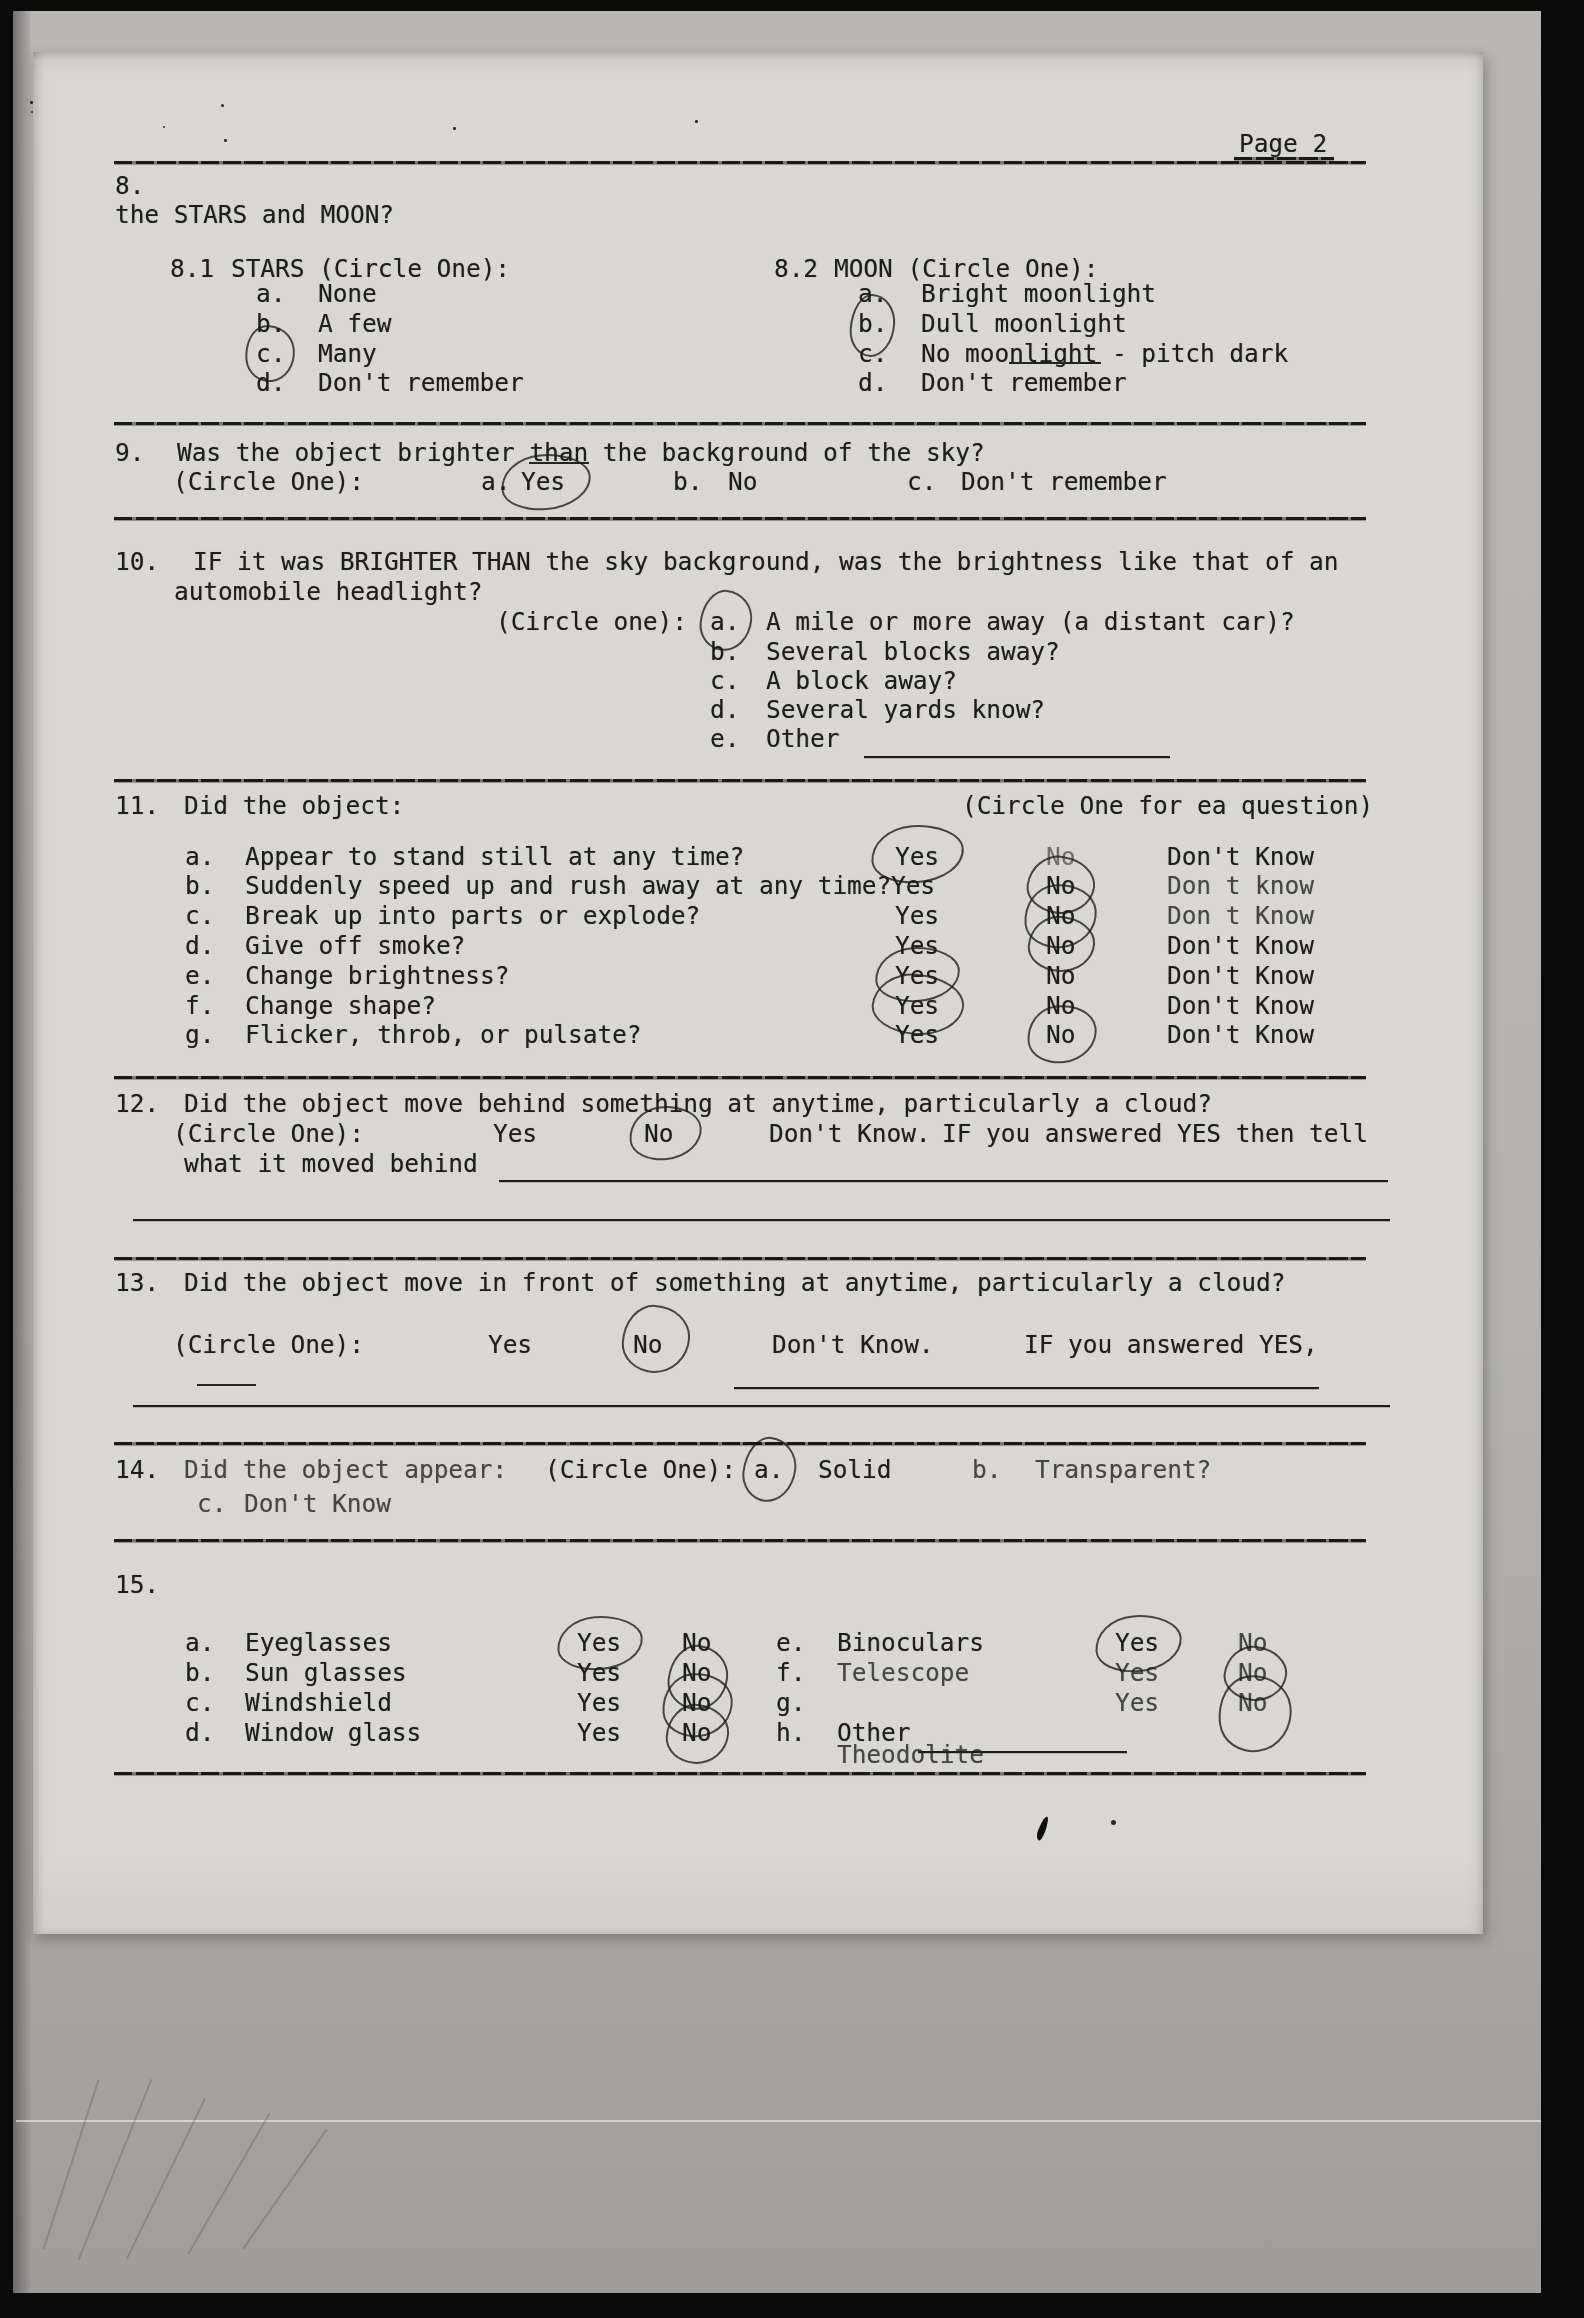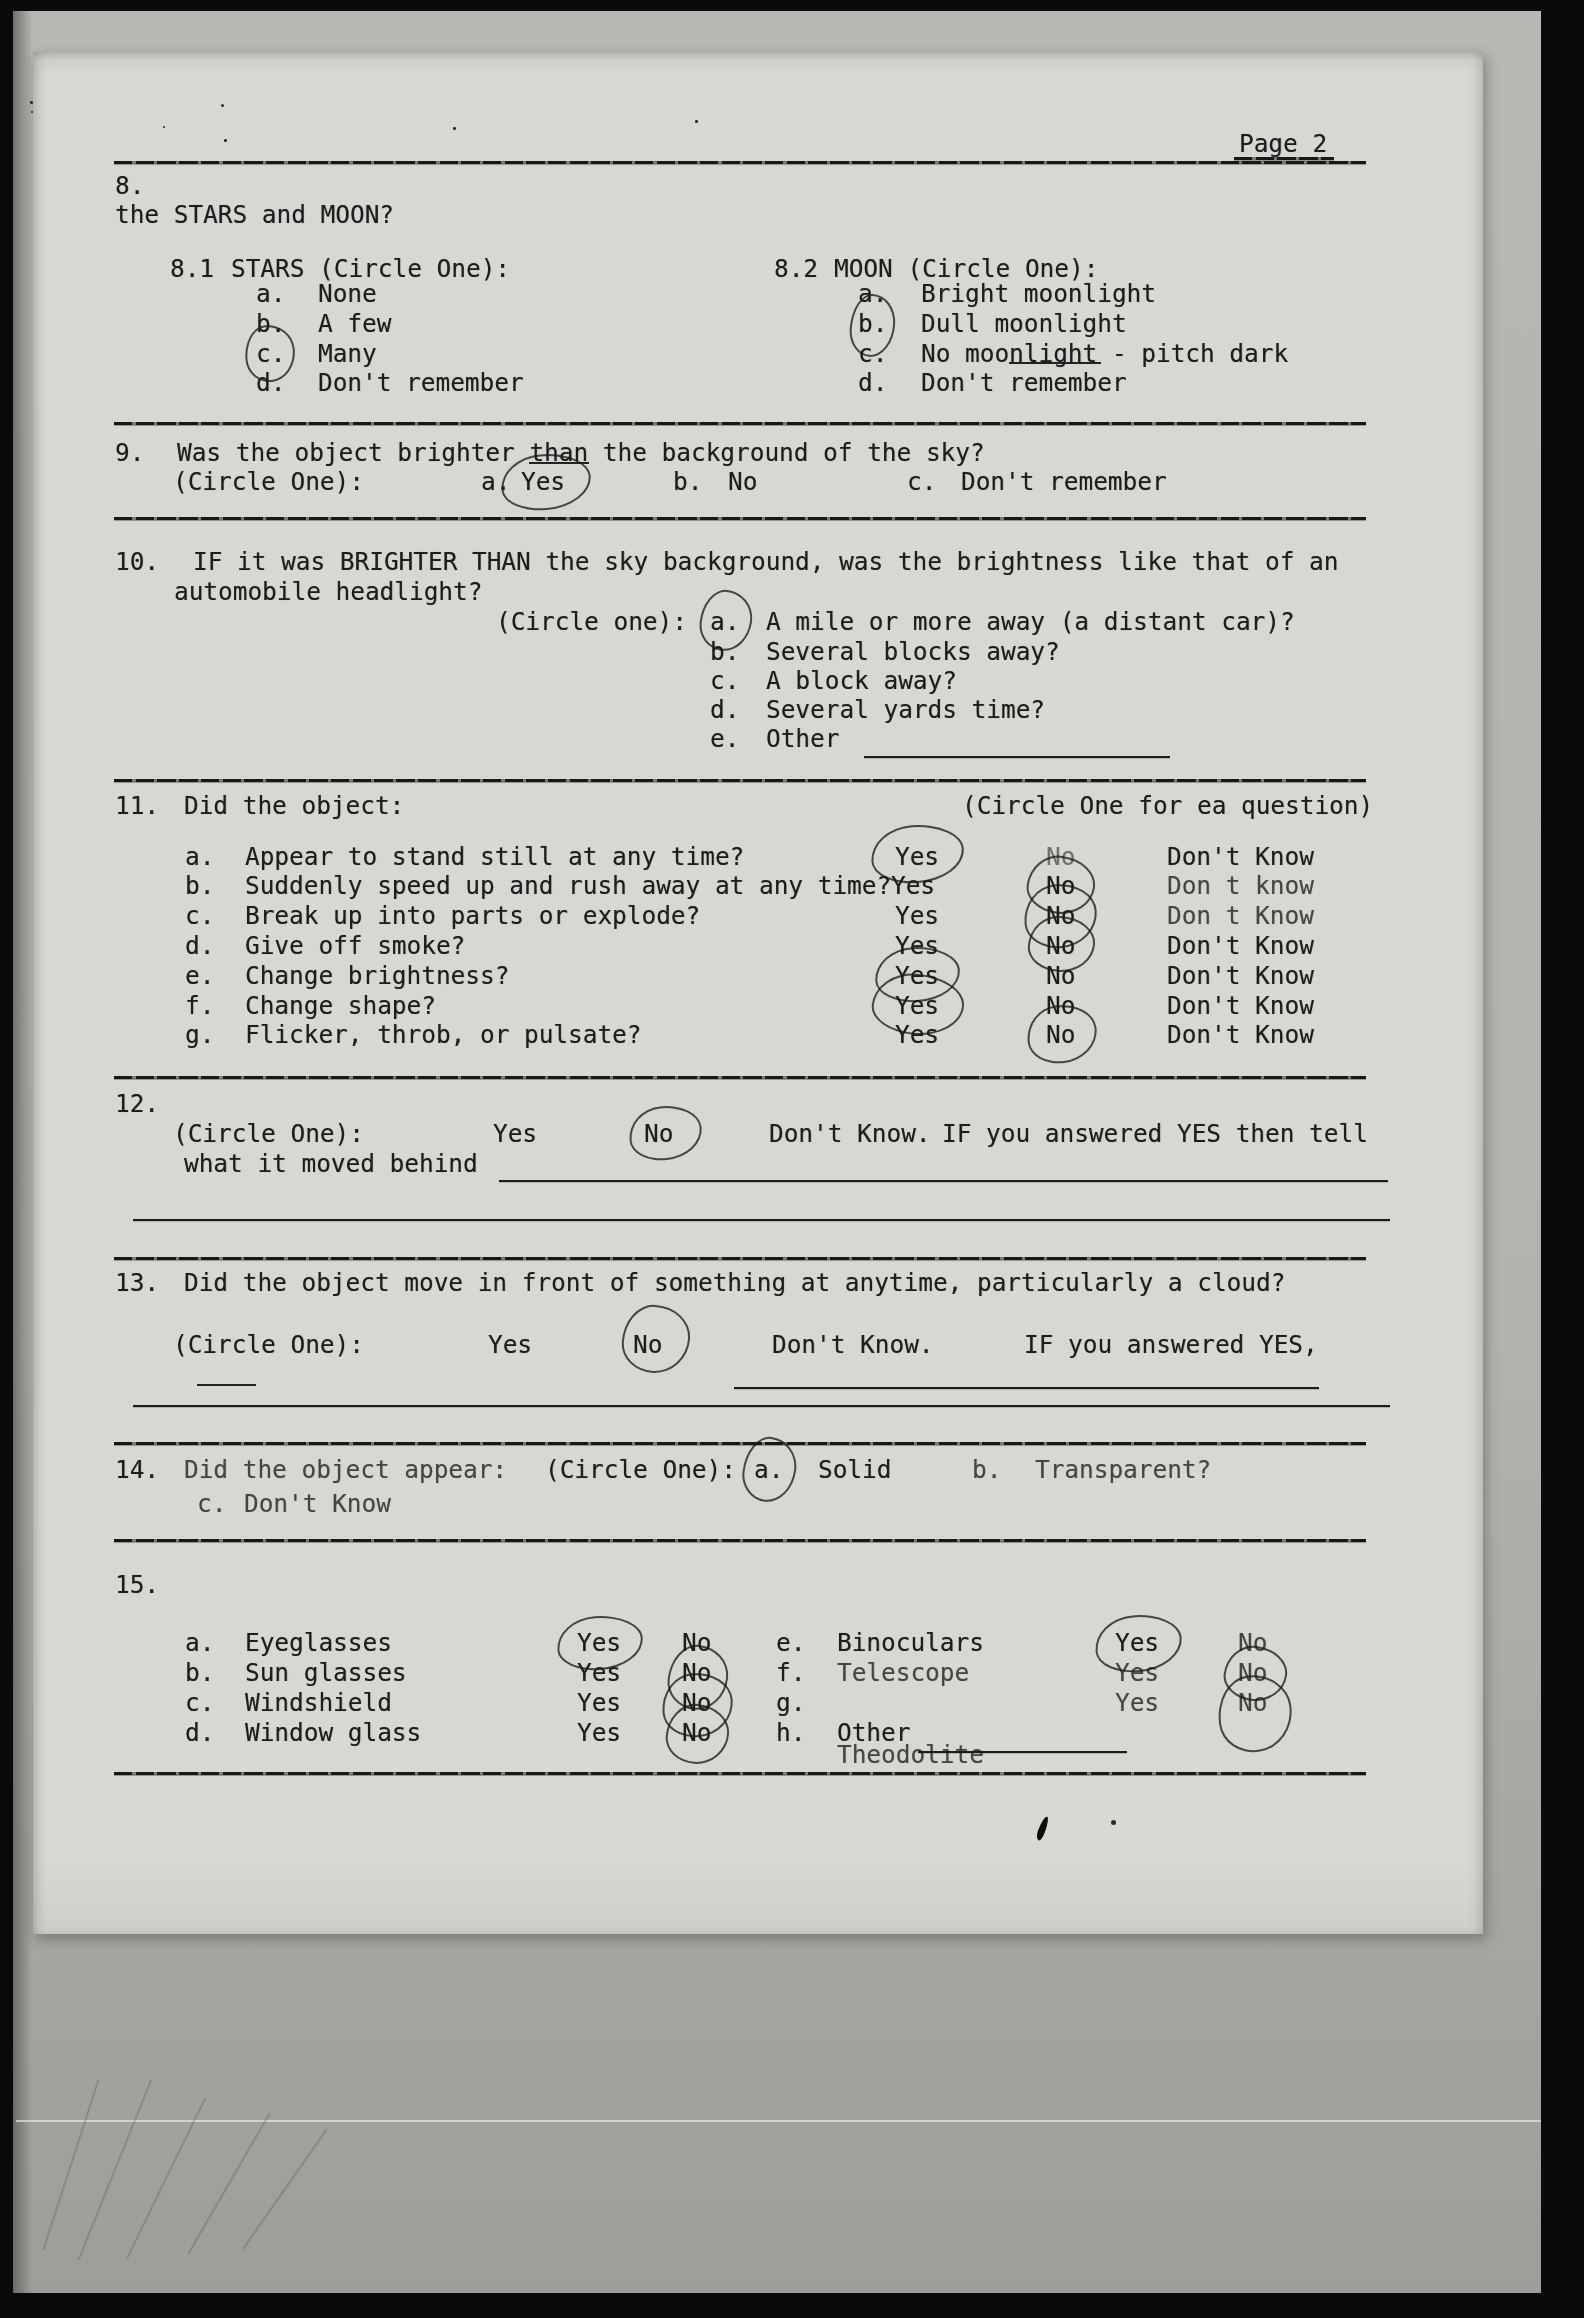--- a/index.html
+++ b/index.html
@@ -98,21 +98,21 @@
   <span class="t" style="left:193px;top:547px">IF it was BRIGHTER THAN the sky background, was the brightness like that of an</span>
   <span class="t" style="left:174px;top:577px">automobile headlight?</span>
   <span class="t" style="left:496px;top:607px">(Circle one):</span>
   <span class="t" style="left:710px;top:607px">a.</span>
   <span class="t" style="left:766px;top:607px">A mile or more away (a distant car)?</span>
   <span class="t" style="left:710px;top:637px">b.</span>
   <span class="t" style="left:766px;top:637px">Several blocks away?</span>
   <span class="t" style="left:710px;top:666px">c.</span>
   <span class="t" style="left:766px;top:666px">A block away?</span>
   <span class="t" style="left:710px;top:695px">d.</span>
-  <span class="t" style="left:766px;top:695px">Several yards time?</span>
+  <span class="t" style="left:766px;top:695px">Several yards know?</span>
   <span class="t" style="left:710px;top:724px">e.</span>
   <span class="t" style="left:766px;top:724px">Other</span>
   <div class="blank" style="left:864px;top:756px;width:306px"></div>
   <div class="circ" style="left:700px;top:590px;width:48px;height:57px;transform:rotate(6deg)"></div>
 
   <div class="rule" style="left:114px;top:779px;width:1252px"></div>
 
   <span class="t" style="left:115px;top:791px">11.</span>
   <span class="t" style="left:184px;top:791px">Did the object:</span>
   <span class="t" style="left:962px;top:791px">(Circle One for ea question)</span>
@@ -162,20 +162,21 @@
   <span class="t" style="left:185px;top:1020px">g.</span>
   <span class="t" style="left:245px;top:1020px">Flicker, throb, or pulsate?</span>
   <span class="t" style="left:895px;top:1020px">Yes</span>
   <span class="t" style="left:1046px;top:1020px">No</span>
   <span class="t" style="left:1167px;top:1020px">Don't Know</span>
   <div class="circ" style="left:1027px;top:1005px;width:66px;height:54px;transform:rotate(-7deg)"></div>
 
   <div class="rule" style="left:114px;top:1076px;width:1252px"></div>
 
   <span class="t" style="left:115px;top:1089px">12.</span>
+  <span class="t" style="left:184px;top:1089px">Did the object move behind something at anytime, particularly a cloud?</span>
   <span class="t" style="left:173px;top:1119px">(Circle One):</span>
   <span class="t" style="left:493px;top:1119px">Yes</span>
   <span class="t" style="left:644px;top:1119px">No</span>
   <span class="t" style="left:769px;top:1119px">Don't Know.</span>
   <span class="t" style="left:942px;top:1119px">IF you answered YES then tell</span>
   <span class="t" style="left:184px;top:1149px">what it moved behind</span>
   <div class="circ" style="left:629px;top:1106px;width:69px;height:50px;transform:rotate(-6deg)"></div>
   <div class="blank" style="left:499px;top:1180px;width:889px"></div>
   <div class="blank" style="left:133px;top:1219px;width:1257px"></div>
 

